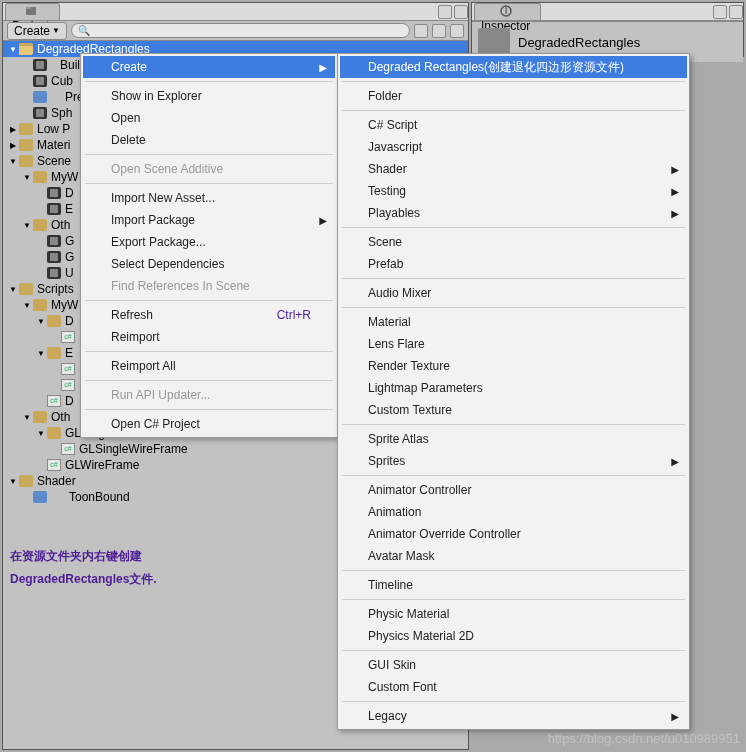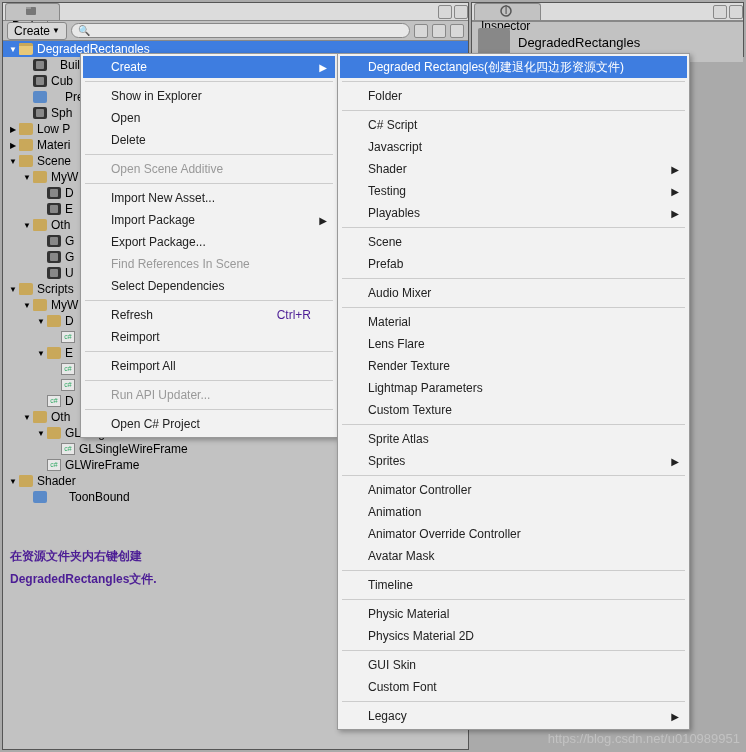--- a/index.html
+++ b/index.html
@@ -302,25 +302,25 @@
     <div class="menu-item">
       <span>Import New Asset...</span>
     </div>
     <div class="menu-item">
       <span>Import Package</span>
       <span class="arrow">▶</span>
     </div>
     <div class="menu-item">
       <span>Export Package...</span>
     </div>
+    <div class="menu-item">
+      <span>Select Dependencies</span>
+    </div>
     <div class="menu-item disabled">
       <span>Find References In Scene</span>
-    </div>
-    <div class="menu-item">
-      <span>Select Dependencies</span>
     </div>
     <div class="menu-sep"></div>
     <div class="menu-item">
       <span>Refresh</span>
       <span class="shortcut">Ctrl+R</span>
     </div>
     <div class="menu-item">
       <span>Reimport</span>
     </div>
     <div class="menu-sep"></div>

